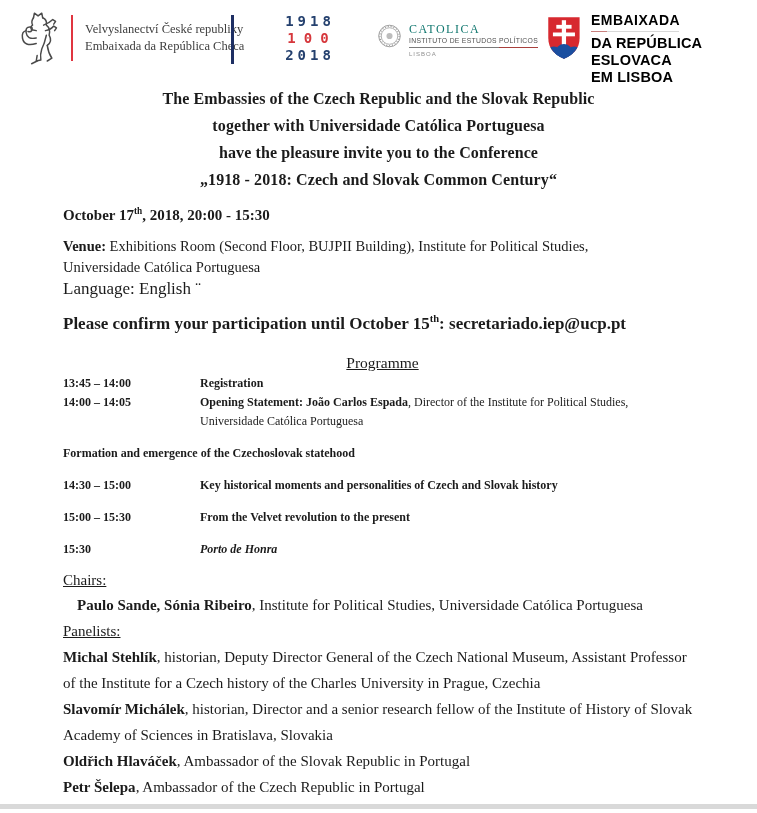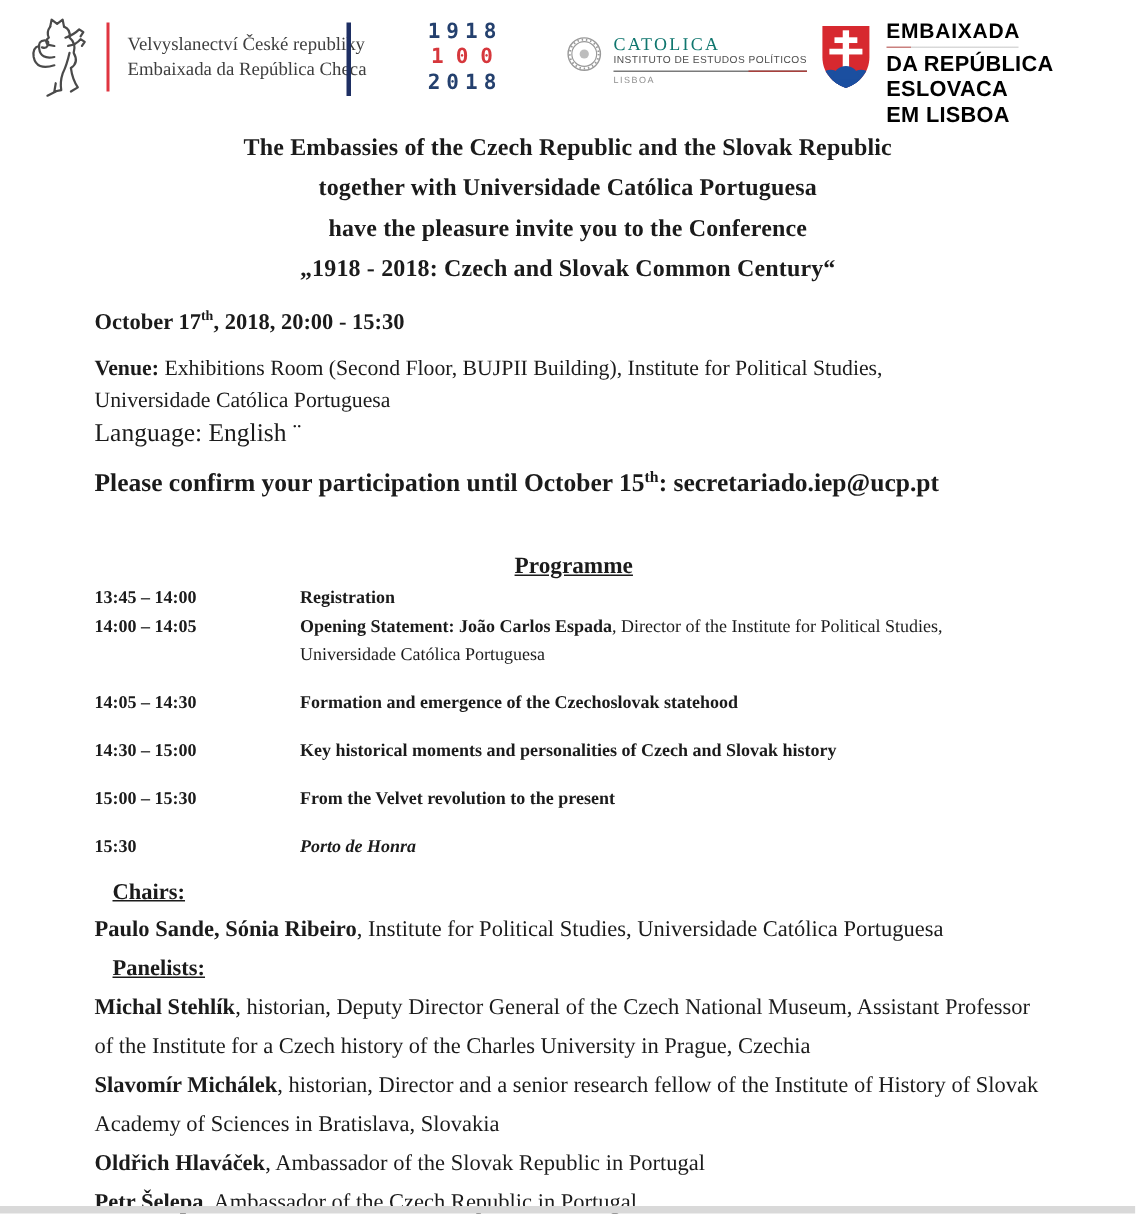--- a/index.html
+++ b/index.html
@@ -39,32 +39,32 @@
   
   .content { padding-left:63px; padding-right:55px; }
   .date-line { margin:12px 0 0; font-weight:bold; font-size:15px; line-height:20px; }
   sup { font-size:0.62em; }
   .venue-block { margin:11px 0 0; font-size:14.5px; line-height:21px; max-width:602px; }
   .venue-label { font-weight:bold; }
   .language-line { font-size:17px; line-height:21px; }
   .confirm-line { margin:10px 0 0; font-weight:bold; font-size:17px; line-height:20px; }
 
   
-  .prog-heading { margin:36px auto 2px; text-align:center; font-size:15.5px; font-weight:bold; text-decoration:underline; }
+  .prog-heading { margin:20px auto 2px; text-align:center; font-size:15.5px; font-weight:normal; text-decoration:underline; }
   .prow { display:flex; font-size:12px; line-height:19px; }
   .prow.gap { margin-top:13px; }
   .ptime { width:137px; flex:none; font-weight:bold; }
   .pdesc { max-width:467px; }
   .pbold { font-weight:bold; }
   .pbold.italic { font-style:italic; }
 
   
   .people { margin-top:10px; font-size:15px; }
-  .sec-heading { font-weight:bold; text-decoration:underline; line-height:22px; margin:2px 12px 2px; }
-  .chair-line { line-height:25px; max-width:655px; }
+  .sec-heading { font-weight:normal; text-decoration:underline; line-height:22px; margin:2px 0 2px; }
+  .chair-line { line-height:25px; max-width:655px;margin-left:14px; }
   .person { line-height:26px; max-width:652px; }
   .pname { font-weight:bold; }
 
   .bottom-strip { position:absolute; left:0; bottom:4px; width:100%; height:5px; background:#d9d9d9; }
 </style>
 </head>
 <body>
 
 <div class="page">
 
@@ -168,21 +168,20 @@
         <div class="ptime">13:45 – 14:00</div>
         <div class="pdesc"><span class="pbold">Registration</span><span></span></div>
       </div>
 
       <div class="prow">
         <div class="ptime">14:00 – 14:05</div>
         <div class="pdesc"><span class="pbold">Opening Statement: João Carlos Espada</span><span>, Director of the Institute for Political Studies, Universidade Católica Portuguesa</span></div>
       </div>
 
       <div class="prow gap">
-        <div class="ptime">14:05 – 14:30</div>
         <div class="pdesc"><span class="pbold">Formation and emergence of the Czechoslovak statehood</span><span></span></div>
       </div>
 
       <div class="prow gap">
         <div class="ptime">14:30 – 15:00</div>
         <div class="pdesc"><span class="pbold">Key historical moments and personalities of Czech and Slovak history</span><span></span></div>
       </div>
 
       <div class="prow gap">
         <div class="ptime">15:00 – 15:30</div>

